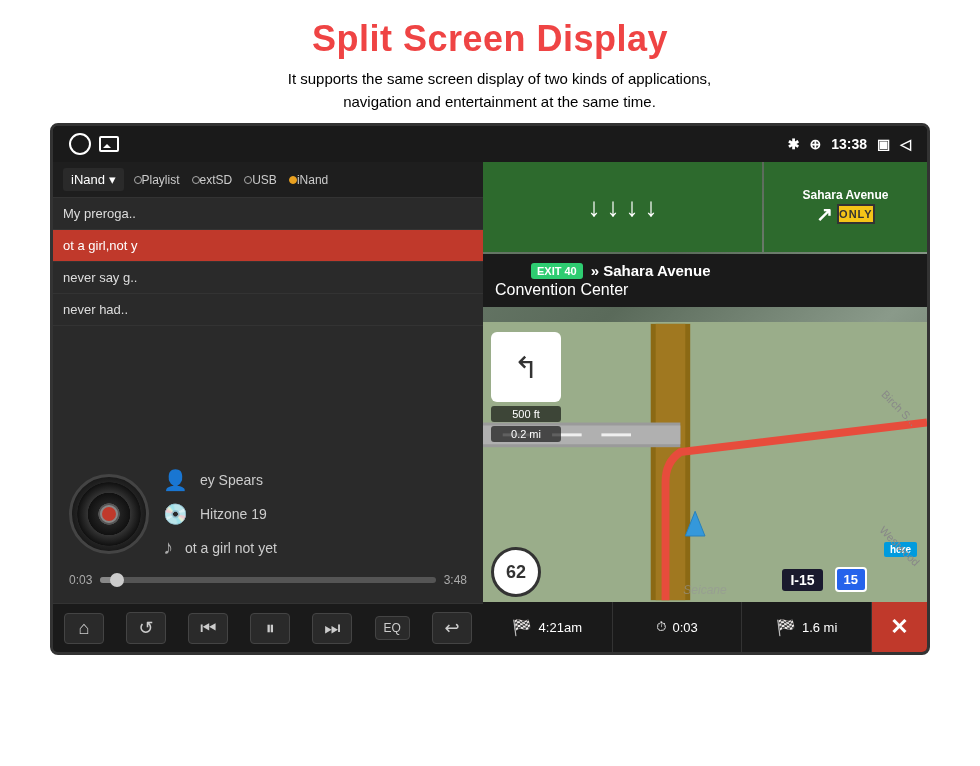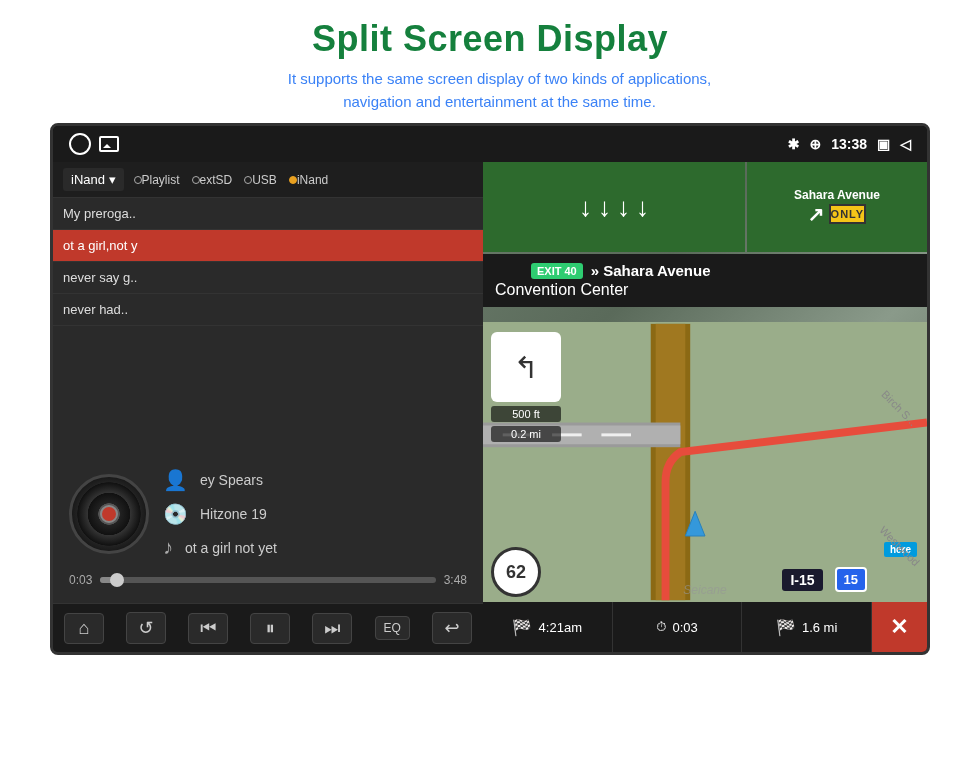--- a/index.html
+++ b/index.html
@@ -11,26 +11,26 @@
       overflow: hidden;
     }
 
     .page-header {
       text-align: center;
       padding: 18px 0 10px;
     }
     .page-title {
       font-size: 36px;
       font-weight: 900;
-      color: #15803d;
+      color: #ef4444;
       letter-spacing: 0.5px;
     }
     .page-subtitle {
       font-size: 15px;
-      color: #3b82f6;
+      color: #000000;
       margin-top: 8px;
       line-height: 1.5;
       padding-left: 19px;
     }
 
     
     .device-frame {
       width: 880px;
       margin: 0 auto;
       border: 3px solid #333;
@@ -285,21 +285,21 @@
       display: flex;
       align-items: center;
       justify-content: center;
       gap: 6px;
     }
     .hw-arrow {
       color: #fff;
       font-size: 26px;
     }
     .hw-right {
-      width: 180px;
+      width: 163px;
       background: #2d6a2d;
       display: flex;
       flex-direction: column;
       align-items: center;
       justify-content: center;
     }
     .hw-right-top {
       color: #fff;
       font-size: 12px;
       font-weight: bold;

